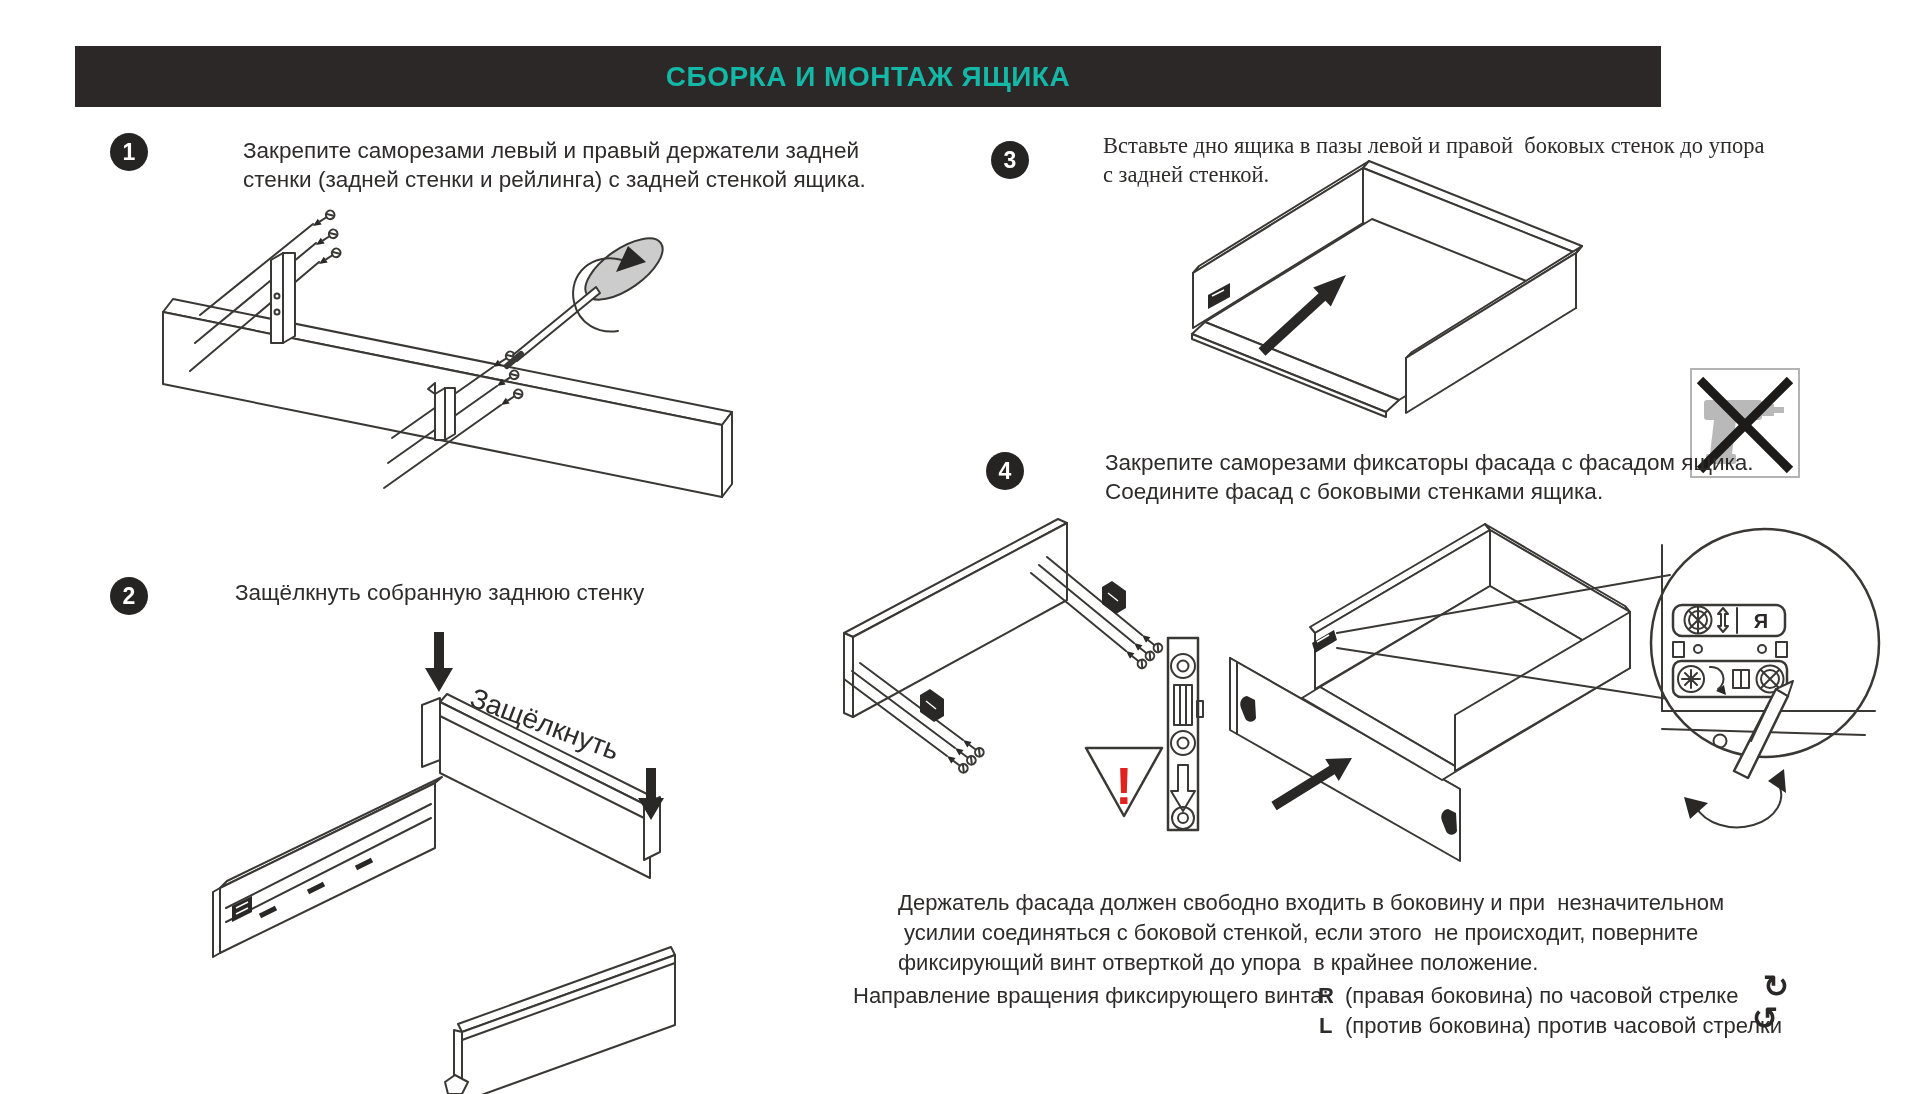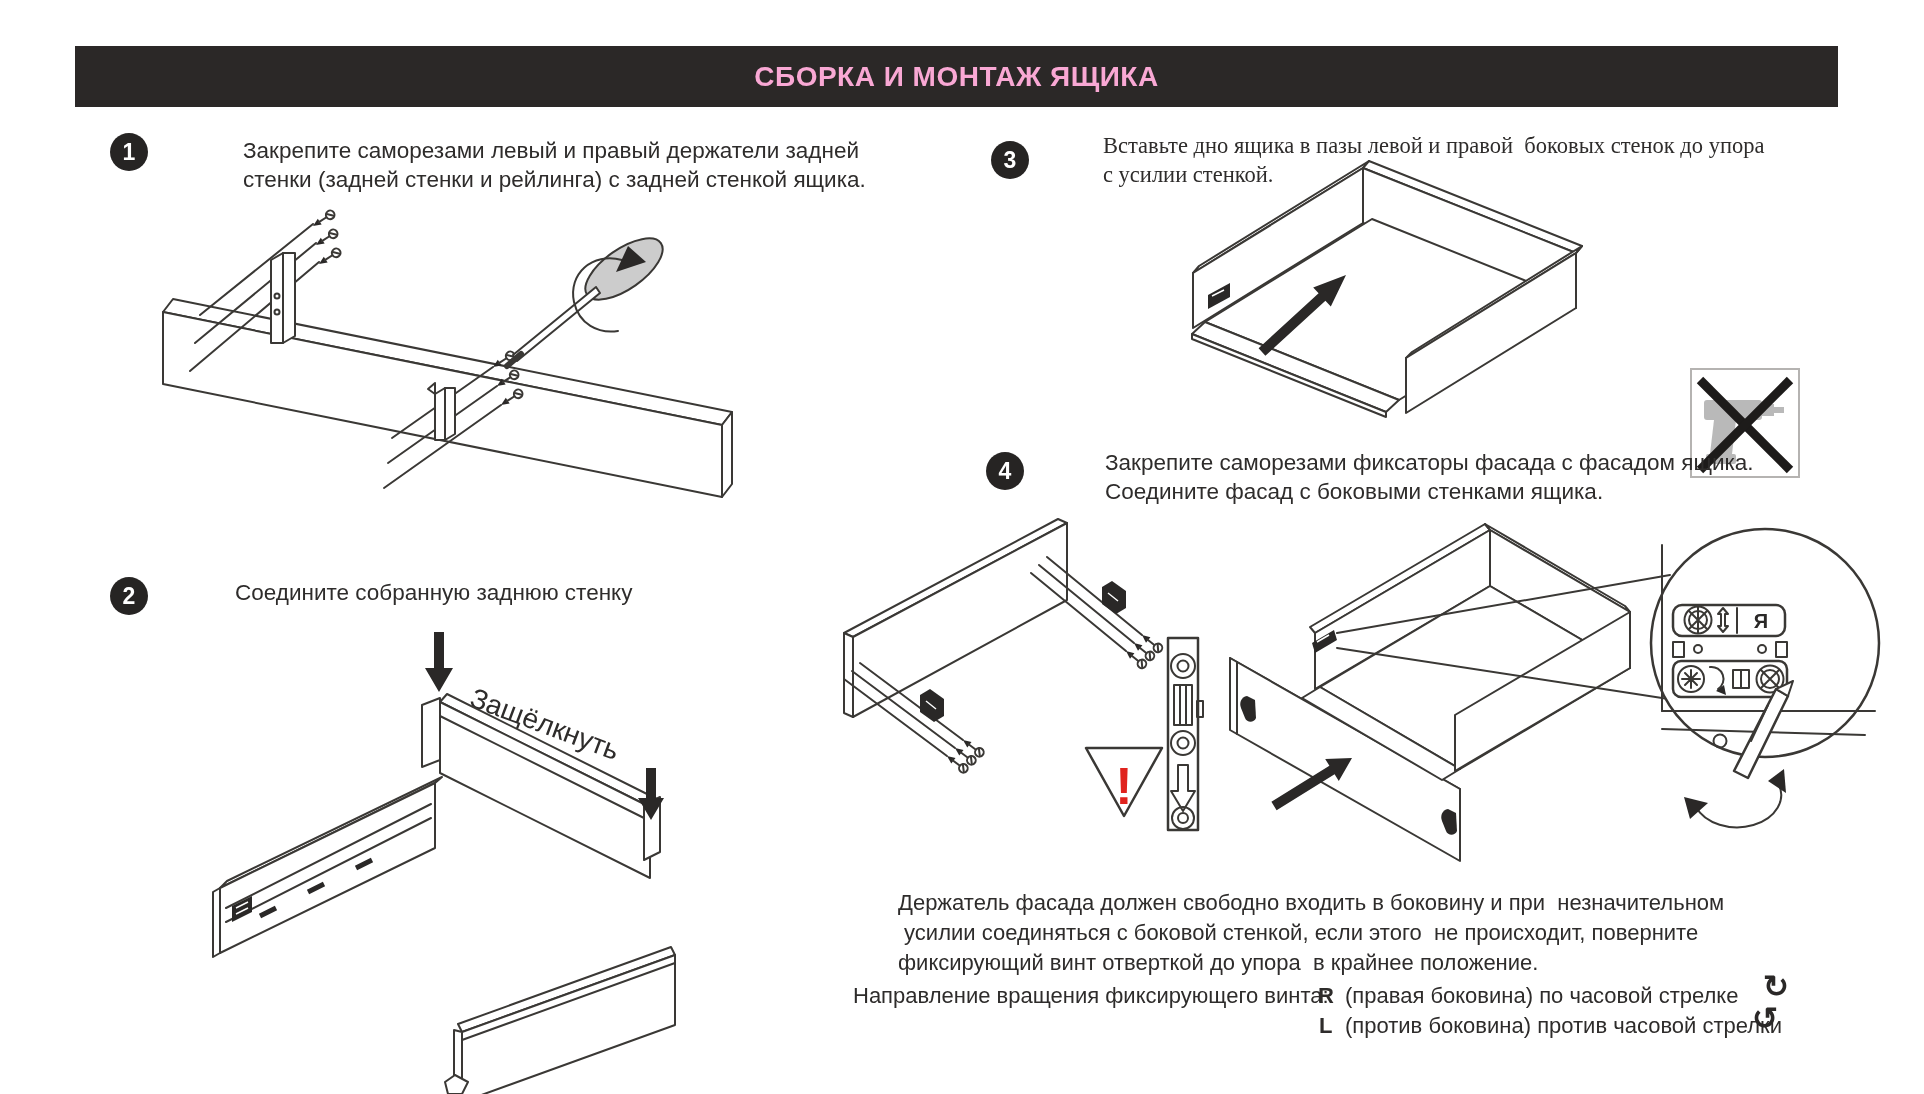--- a/index.html
+++ b/index.html
@@ -1,19 +1,19 @@
 <!DOCTYPE html>
 <html><head>
 <meta charset="utf-8">
 <style>
   html,body{margin:0;padding:0;background:#fff;}
   .page{position:relative;width:1924px;height:1094px;background:#ffffff;overflow:hidden;
         font-family:"Liberation Sans",sans-serif;color:#2e2c2b;}
-  .header{position:absolute;left:75px;top:46px;width:1763px;height:61px;background:#2b2827;
-          color:#f9a8d4;display:flex;align-items:center;justify-content:center;
+  .header{position:absolute;left:75px;top:46px;width:1586px;height:61px;background:#2b2827;
+          color:#14b8a6;display:flex;align-items:center;justify-content:center;
           font-size:28px;font-weight:bold;letter-spacing:.5px;}
   .badge{position:absolute;width:38px;height:38px;border-radius:50%;background:#262423;color:#fff;
          font-weight:bold;font-size:23px;display:flex;align-items:center;justify-content:center;}
   .step-text{position:absolute;font-size:22.5px;line-height:29px;}
   .line{white-space:pre;margin-left:45px;}
   .note{position:absolute;left:853px;top:888px;font-size:22px;line-height:30px;}
   .dir{position:absolute;font-size:22px;white-space:pre;}
   .bold{font-weight:bold;}
   .rot-icon{position:absolute;font-size:31px;font-weight:bold;color:#2a2827;line-height:1;}
   .snap{position:absolute;left:477px;top:682px;font-size:28px;color:#2e2c2b;
@@ -85,21 +85,21 @@
       <ellipse cx="494" cy="69" rx="45" ry="20" fill="#cccccc" stroke="#3a3835" stroke-width="2" transform="rotate(-35 494 69)"></ellipse>
       <path class="s" d="M466,87 L470,93 L387,161 L383,155 Z" fill="#ececec"></path>
       <path d="M377,166 L391,154" stroke="#3a3835" stroke-width="6" stroke-linecap="round"></path>
       <path class="sn" d="M492,60 C462,52 438,74 444,102 C449,124 468,134 488,131" stroke="#2a2827" stroke-width="11"></path>
       <polygon class="sd" points="498,46 516,62 486,72"></polygon>
     </g>
   </svg>
 
   <div class="badge" style="left:110px;top:577px;">2</div>
   <div class="step-text" style="left:190px;top:578px;">
-    <div class="line">Соедините собранную заднюю стенку</div>
+    <div class="line">Защёлкнуть собранную заднюю стенку</div>
   </div>
   <div class="snap">Защёлкнуть</div>
 
   <svg style="left:150px;top:620px;" width="620" height="474" viewBox="0 0 620 474">
 
     <path class="sd" d="M284,12 h10 v36 h9 l-14,24 l-14,-24 h9 Z"></path>
 
     <g>
       <path class="s" d="M272,85 L290,78 L290,140 L272,147 Z"></path>
       <path class="s" d="M290,82 L297,74 L507,179 L500,187 Z"></path>
@@ -127,21 +127,21 @@
       <path class="s" d="M312,412 L525,335 L525,405 L312,482 Z"></path>
       <path class="s" d="M304,410 L312,412 L312,474 L304,474 Z"></path>
       <line class="sn" x1="312" y1="420" x2="525" y2="343"></line>
       <path class="s" d="M295,462 L305,455 L318,462 L312,474 L298,474 Z"></path>
     </g>
   </svg>
 
   <div class="badge" style="left:991px;top:141px;">3</div>
   <div class="step-text" style="left:1058px;top:131px;font-family:Liberation Serif, serif;">
     <div class="line">Вставьте дно ящика в пазы левой и правой  боковых стенок до упора</div>
-    <div class="line">с усилии стенкой.</div>
+    <div class="line">с задней стенкой.</div>
   </div>
 
   <svg style="left:1150px;top:140px;" width="480" height="300" viewBox="0 0 480 300">
     <g>
 
       <path class="s" d="M43,133 L49,126 L219,21 L213,28 Z"></path>
       <path class="s" d="M43,133 L213,28 L213,83 L43,188 Z"></path>
 
       <path class="s" d="M213,28 L219,21 L432,106 L426,113 Z"></path>
       <path class="s" d="M213,28 L426,113 L426,168 L213,83 Z"></path>

